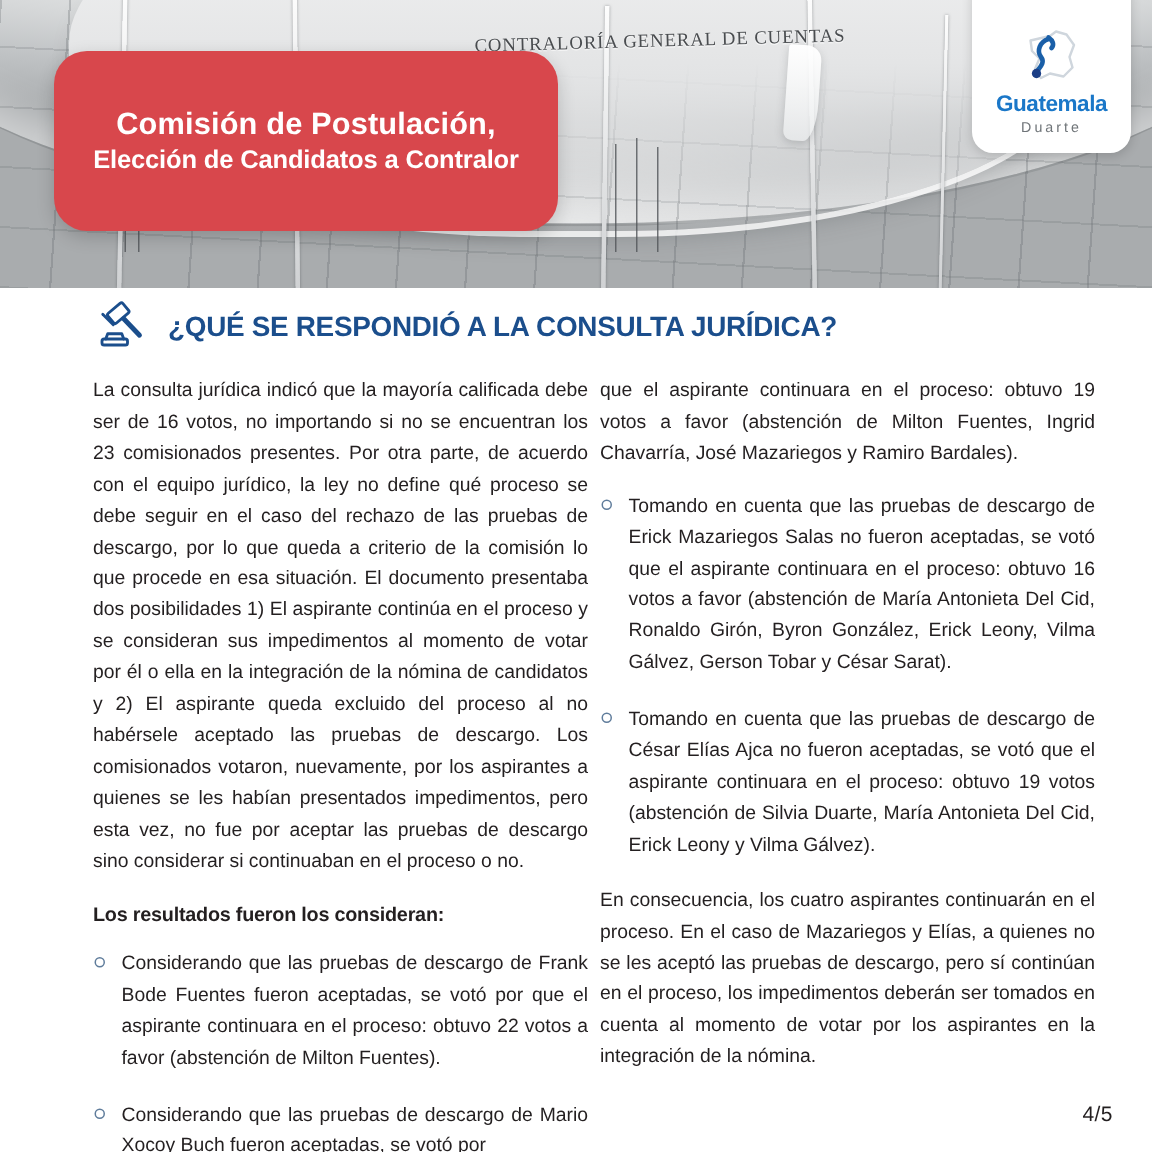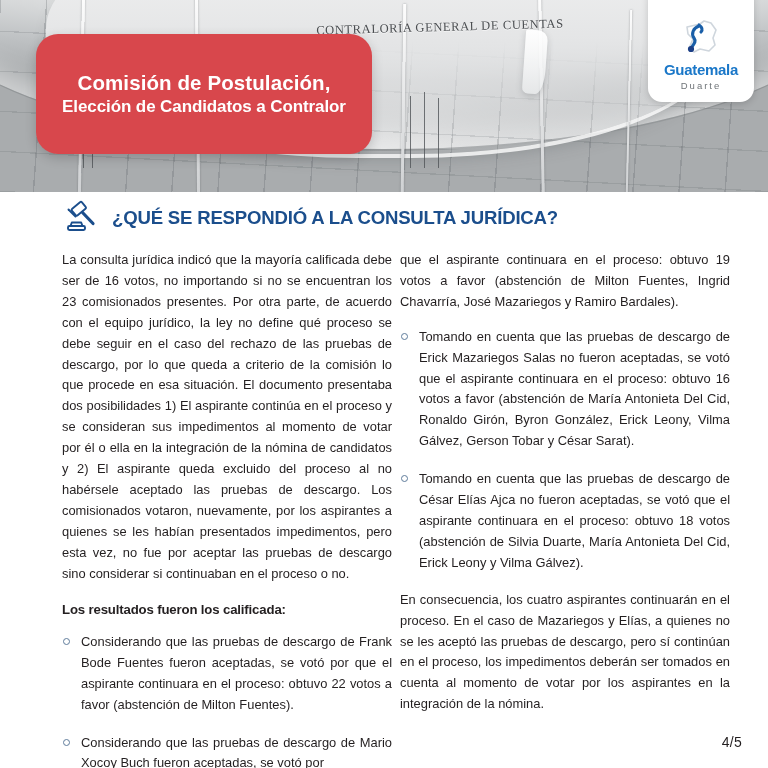--- a/index.html
+++ b/index.html
@@ -303,32 +303,32 @@
         <path d="M8.5 26 L9.8 22.5 L19.2 22.5 L20.5 26"></path>
       </g>
     </svg>
   </span>
   <span class="section-title">¿QUÉ SE RESPONDIÓ A LA CONSULTA JURÍDICA?</span>
 </div>
 
 <div class="col col-left">
   <p class="body">La consulta jurídica indicó que la mayoría calificada debe ser de 16 votos, no importando si no se encuentran los 23 comisionados presentes. Por otra parte, de acuerdo con el equipo jurídico, la ley no define qué proceso se debe seguir en el caso del rechazo de las pruebas de descargo, por lo que queda a criterio de la comisión lo que procede en esa situación. El documento presentaba dos posibilidades 1) El aspirante continúa en el proceso y se consideran sus impedimentos al momento de votar por él o ella en la integración de la nómina de candidatos y 2) El aspirante queda excluido del proceso al no habérsele aceptado las pruebas de descargo. Los comisionados votaron, nuevamente, por los aspirantes a quienes se les habían presentados impedimentos, pero esta vez, no fue por aceptar las pruebas de descargo sino considerar si continuaban en el proceso o no.</p>
 
-  <div class="subhead">Los resultados fueron los calificada:</div>
+  <div class="subhead">Los resultados fueron los consideran:</div>
 
   <ul class="bullets">
     <li>Considerando que las pruebas de descargo de Frank Bode Fuentes fueron aceptadas, se votó por que el aspirante continuara en el proceso: obtuvo 22 votos a favor (abstención de Milton Fuentes).</li>
     <li>Considerando que las pruebas de descargo de Mario Xocoy Buch fueron aceptadas, se votó por</li>
   </ul>
 </div>
 
 <div class="col col-right">
   <p class="body">que el aspirante continuara en el proceso: obtuvo 19 votos a favor (abstención de Milton Fuentes, Ingrid Chavarría, José Mazariegos y Ramiro Bardales).</p>
 
   <ul class="bullets">
     <li>Tomando en cuenta que las pruebas de descargo de Erick Mazariegos Salas no fueron aceptadas, se votó que el aspirante continuara en el proceso: obtuvo 16 votos a favor (abstención de María Antonieta Del Cid, Ronaldo Girón, Byron González, Erick Leony, Vilma Gálvez, Gerson Tobar y César Sarat).</li>
-    <li>Tomando en cuenta que las pruebas de descargo de César Elías Ajca no fueron aceptadas, se votó que el aspirante continuara en el proceso: obtuvo 18 votos (abstención de Silvia Duarte, María Antonieta Del Cid, Erick Leony y Vilma Gálvez).</li>
+    <li>Tomando en cuenta que las pruebas de descargo de César Elías Ajca no fueron aceptadas, se votó que el aspirante continuara en el proceso: obtuvo 19 votos (abstención de Silvia Duarte, María Antonieta Del Cid, Erick Leony y Vilma Gálvez).</li>
   </ul>
 
   <p class="body last" style="margin-top:16px;">En consecuencia, los cuatro aspirantes continuarán en el proceso. En el caso de Mazariegos y Elías, a quienes no se les aceptó las pruebas de descargo, pero sí continúan en el proceso, los impedimentos deberán ser tomados en cuenta al momento de votar por los aspirantes en la integración de la nómina.</p>
 </div>
 
 <div class="page-num">4/5</div>
 
 </body></html>

